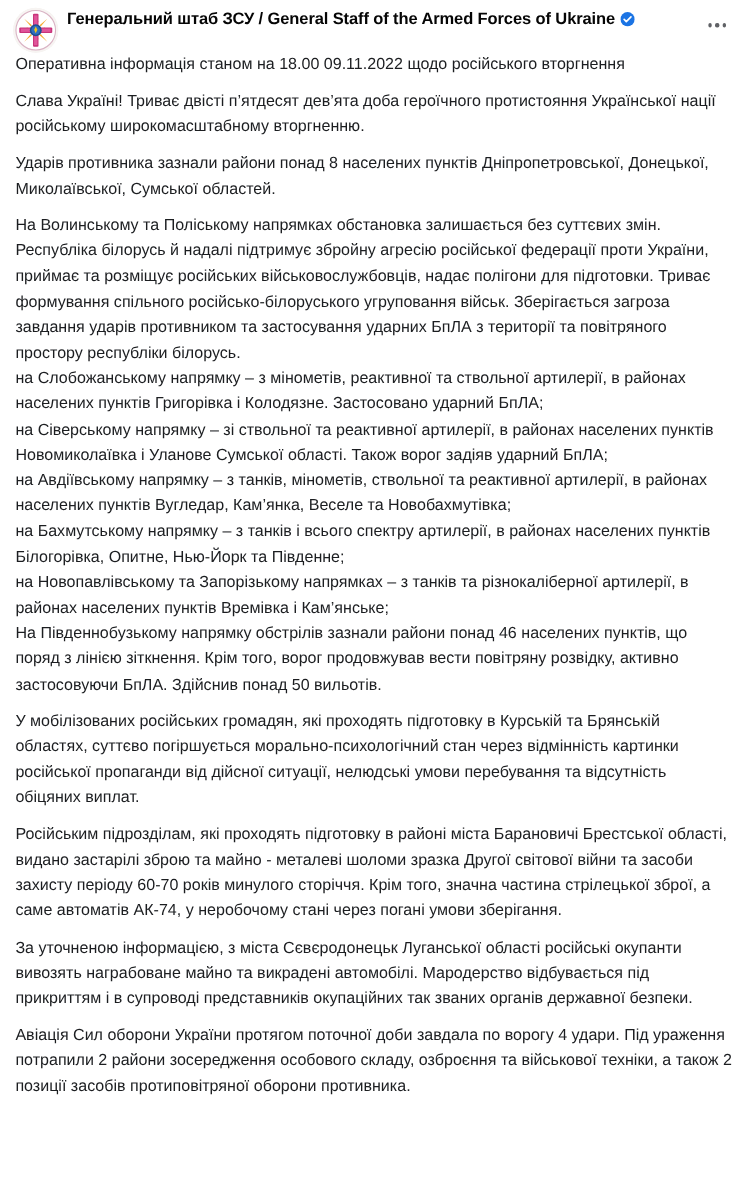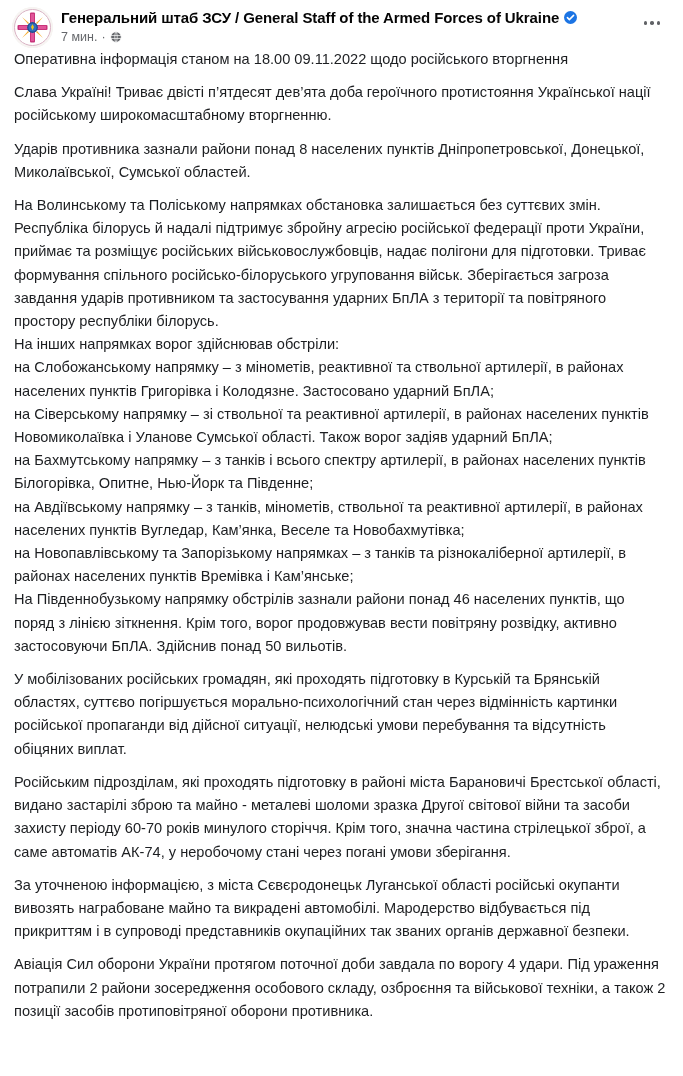--- a/index.html
+++ b/index.html
@@ -32,21 +32,21 @@
     flex: 0 0 41px;
     overflow: hidden;
     background: #f3f0ee;
     margin-right: 8px;
     position: relative;
   }
   .avatar svg { display: block; width: 41px; height: 41px; }
 
   .identity {
     display: flex;
-    flex-direction: column;
+    flex-direction: row;
     justify-content: flex-start;
     padding-top: 1px;
     min-width: 0;
     text-align: center;
   }
   .name-row {
     display: flex;
     align-items: center;
     gap: 5px;
     white-space: nowrap;
@@ -165,50 +165,38 @@
   <div class="identity">
     <div class="name-row">
       <span class="page-name">Генеральний штаб ЗСУ / General Staff of the Armed Forces of Ukraine</span>
       <span class="verified">
         <svg width="13" height="13" viewBox="0 0 16 16" xmlns="http://www.w3.org/2000/svg">
           <circle cx="8" cy="8" r="8" fill="#1b74e4"></circle>
           <path d="M4.2 8.2 L6.6 10.6 L11.8 5.4" fill="none" stroke="#ffffff" stroke-width="1.9" stroke-linecap="round" stroke-linejoin="round"></path>
         </svg>
       </span>
     </div>
-    <div class="meta-row">
-      <span class="meta-time">7 мин.</span>
-      <span class="meta-dot">·</span>
-      <span class="globe-icon">
-        <svg width="12" height="12" viewBox="0 0 16 16" xmlns="http://www.w3.org/2000/svg">
-          <circle cx="8" cy="8" r="7" fill="#65676b"></circle>
-          <path d="M8 1 C5.8 3.2 5.8 12.8 8 15 M8 1 C10.2 3.2 10.2 12.8 8 15 M1.3 6 H14.7 M1.3 10 H14.7" fill="none" stroke="#ffffff" stroke-width="0.9"></path>
-          <circle cx="8" cy="8" r="7" fill="none" stroke="#ffffff" stroke-width="1"></circle>
-        </svg>
-      </span>
-    </div>
   </div>
 
   <div class="more-btn">
     <i></i>
     <i></i>
     <i></i>
   </div>
 </div>
 
 <div class="post-body">
   <p class="para">Оперативна інформація станом на 18.00 09.11.2022 щодо російського вторгнення</p>
   <p class="para">Слава Україні! Триває двісті п’ятдесят дев’ята доба героїчного протистояння Української нації російському широкомасштабному вторгненню.</p>
   <p class="para">Ударів противника зазнали райони понад 8 населених пунктів Дніпропетровської, Донецької, Миколаївської, Сумської областей.</p>
   <p class="para tight">На Волинському та Поліському напрямках обстановка залишається без суттєвих змін. Республіка білорусь й надалі підтримує збройну агресію російської федерації проти України, приймає та розміщує російських військовослужбовців, надає полігони для підготовки. Триває формування спільного російсько-білоруського угруповання військ. Зберігається загроза завдання ударів противником та застосування ударних БпЛА з території та повітряного простору республіки білорусь.</p>
-  <p class="para tight">На інших напрямках ворог здійснював обстріли:</p>
   <p class="para tight">на Слобожанському напрямку – з мінометів, реактивної та ствольної артилерії, в районах населених пунктів Григорівка і Колодязне. Застосовано ударний БпЛА;</p>
   <p class="para tight">на Сіверському напрямку – зі ствольної та реактивної артилерії, в районах населених пунктів Новомиколаївка і Уланове Сумської області. Також ворог задіяв ударний БпЛА;</p>
+  <p class="para tight">на Авдіївському напрямку – з танків, мінометів, ствольної та реактивної артилерії, в районах населених пунктів Вугледар, Кам’янка, Веселе та Новобахмутівка;</p>
   <p class="para tight">на Бахмутському напрямку – з танків і всього спектру артилерії, в районах населених пунктів Білогорівка, Опитне, Нью-Йорк та Південне;</p>
-  <p class="para tight">на Авдіївському напрямку – з танків, мінометів, ствольної та реактивної артилерії, в районах населених пунктів Вугледар, Кам’янка, Веселе та Новобахмутівка;</p>
   <p class="para tight">на Новопавлівському та Запорізькому напрямках – з танків та різнокаліберної артилерії, в районах населених пунктів Времівка і Кам’янське;</p>
   <p class="para">На Південнобузькому напрямку обстрілів зазнали райони понад 46 населених пунктів, що поряд з лінією зіткнення. Крім того, ворог продовжував вести повітряну розвідку, активно застосовуючи БпЛА. Здійснив понад 50 вильотів.</p>
   <p class="para">У мобілізованих російських громадян, які проходять підготовку в Курській та Брянській областях, суттєво погіршується морально-психологічний стан через відмінність картинки російської пропаганди від дійсної ситуації, нелюдські умови перебування та відсутність обіцяних виплат.</p>
   <p class="para">Російським підрозділам, які проходять підготовку в районі міста Барановичі Брестської області, видано застарілі зброю та майно - металеві шоломи зразка Другої світової війни та засоби захисту періоду 60-70 років минулого сторіччя. Крім того, значна частина стрілецької зброї, а саме автоматів АК-74, у неробочому стані через погані умови зберігання.</p>
   <p class="para">За уточненою інформацією, з міста Сєвєродонецьк Луганської області російські окупанти вивозять награбоване майно та викрадені автомобілі. Мародерство відбувається під прикриттям і в супроводі представників окупаційних так званих органів державної безпеки.</p>
   <p class="para">Авіація Сил оборони України протягом поточної доби завдала по ворогу 4 удари. Під ураження потрапили 2 райони зосередження особового складу, озброєння та військової техніки, а також 2 позиції засобів протиповітряної оборони противника.</p>
 
 </div>
 
 </body></html>

